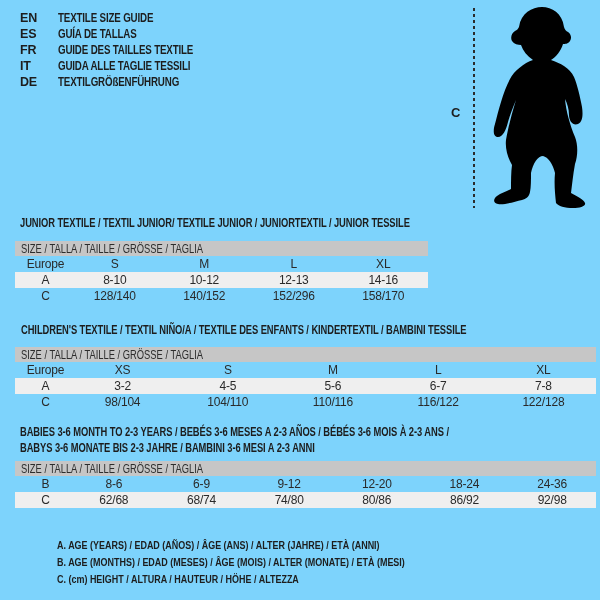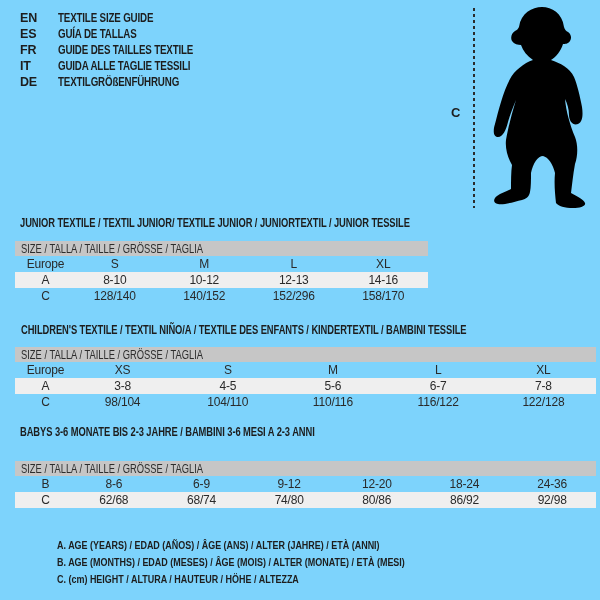--- a/index.html
+++ b/index.html
@@ -183,38 +183,39 @@
       <tr>
         <td class="lbl">Europe</td>
         <td>XS</td>
         <td>S</td>
         <td>M</td>
         <td>L</td>
         <td>XL</td>
       </tr>
       <tr class="shaded">
         <td class="lbl">A</td>
-        <td>3-8</td>
+        <td>3-2</td>
         <td>4-5</td>
         <td>5-6</td>
         <td>6-7</td>
         <td>7-8</td>
       </tr>
       <tr>
         <td class="lbl">C</td>
         <td>98/104</td>
         <td>104/110</td>
         <td>110/116</td>
         <td>116/122</td>
         <td>122/128</td>
       </tr>
     </tbody>
   </table>
 
   <div class="sec-title sec-title-3">
+    <span class="line"><span class="cond">BABIES 3-6 MONTH TO 2-3 YEARS / BEBÉS 3-6 MESES A 2-3 AÑOS / BÉBÉS 3-6 MOIS À 2-3 ANS /</span></span>
     <span class="line"><span class="cond">BABYS 3-6 MONATE BIS 2-3 JAHRE / BAMBINI 3-6 MESI A 2-3 ANNI</span></span>
   </div>
   <table class="size-table t3">
     <colgroup>
         <col class="c-label">
         <col>
         <col>
         <col>
         <col>
         <col>

